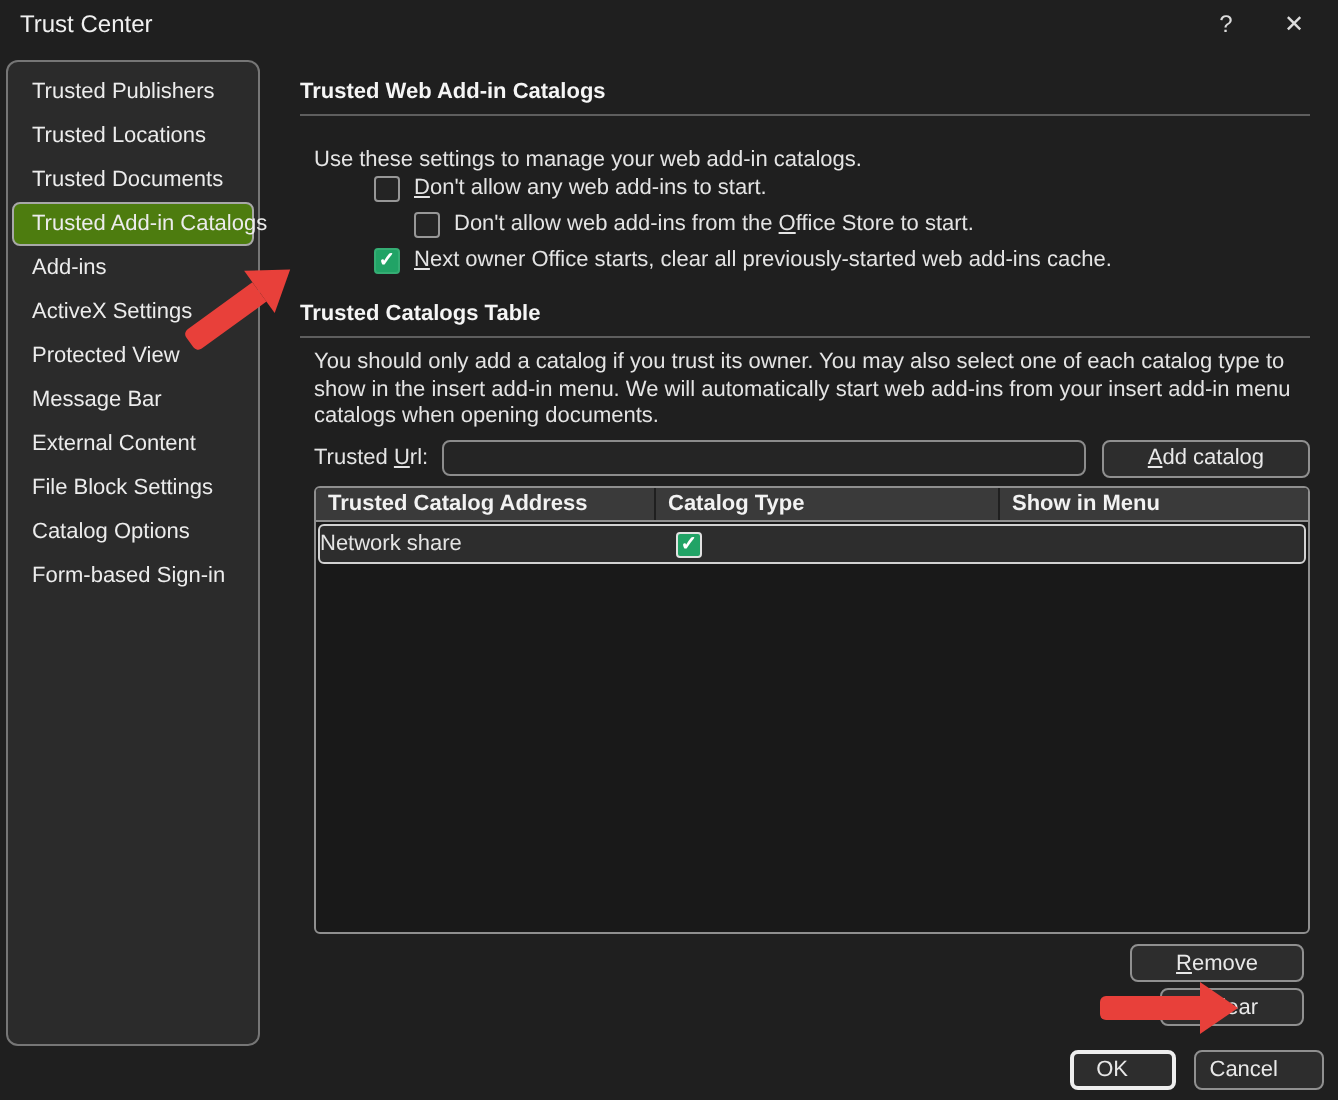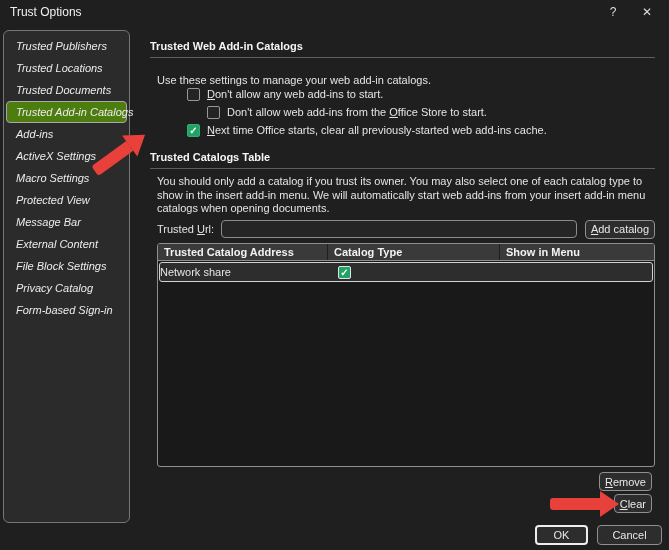--- a/index.html
+++ b/index.html
@@ -13,21 +13,21 @@
 
   
   .title { left:10px; top:5px; font-size:12px; color:#f0f0f0; }
   .titlebtn { top:3px; width:18px; height:18px; display:flex; align-items:center;
     justify-content:center; color:#dcdcdc; font-size:12px; }
 
   
   .sidebar { left:3px; top:30px; width:127px; height:493px;
     background:#2b2b2b; border:1px solid #767676; border-radius:6px; padding-top:4px; }
   .sideitem { height:22px; line-height:20px; margin:0 2px; padding:0 9px;
-    color:#ececec; border:1px solid transparent; border-radius:4px; white-space:nowrap;font-style:italic; }
+    color:#ececec; border:1px solid transparent; border-radius:4px; white-space:nowrap; }
   .sideitem.selected { background:#4d7c0f; border-color:#a8a8a8; }
 
   
   .heading { font-weight:bold; color:#f5f5f5; white-space:nowrap; }
   .rule { height:1px; background:#5e5e5e; }
 
   
   .cbrow { display:flex; align-items:center; gap:7px; height:14px; white-space:nowrap;padding-left:30px; }
   .cb { width:13px; height:13px; flex:0 0 auto; background:#242424;
     border:1px solid #979797; border-radius:2px;
@@ -37,21 +37,21 @@
   .ak { text-decoration:underline; }
 
   
   .urlrow { left:157px; top:219px; width:498px; height:20px; display:flex; align-items:center; }
   .urlrow .lbl { white-space:nowrap; margin-right:7px; }
   .input { flex:1; height:18px; background:#252525; border:1px solid #8c8c8c;
     border-radius:4px; color:#e4e4e4; font-family:inherit; font-size:11px; padding:0 5px; outline:none; }
 
   .btn { background:#2d2d2d; border:1px solid #909090; border-radius:4px;
     color:#e8e8e8; font-size:11px; display:flex; align-items:center;
-    justify-content:center; white-space:nowrap; padding:0 5px; }
+    justify-content:flex-end; white-space:nowrap; padding:0 22px; }
   .btn.default { border:2px solid #eeeeee; }
 
   
   .table { left:157px; top:243px; width:498px; height:224px;
     background:#191919; border:1px solid #8f8f8f; border-radius:3px; overflow:hidden; }
   .thead { display:flex; height:17px; background:#3a3a3a;
     border-bottom:1px solid #8f8f8f; font-weight:bold; color:#f2f2f2; }
   .th { display:flex; align-items:center; padding-left:6px; height:100%; }
   .th1 { width:170px; border-right:1px solid #1f1f1f; }
   .th2 { width:172px; border-right:1px solid #1f1f1f; }
@@ -69,41 +69,40 @@
   .arrow { position:absolute; display:flex; align-items:center; height:26px; }
   .arrow .shaft { flex:1; height:12px; background:#e8403a; border-radius:3px 0 0 3px; }
   .arrow .head { width:0; height:0; border-left:19px solid #e8403a;
     border-top:13px solid transparent; border-bottom:13px solid transparent; }
 
   .desc { line-height:13.5px; }
 </style>
 </head>
 <body>
 
-<div class="abs title">Trust Options</div>
+<div class="abs title">Trust Center</div>
 <div class="abs titlebtn" style="left:604px;">
   <span>?</span>
 </div>
 <div class="abs titlebtn" style="left:638px;">
   <span>✕</span>
 </div>
 
 <div class="abs sidebar">
   <div class="sideitem">Trusted Publishers</div>
   <div class="sideitem">Trusted Locations</div>
   <div class="sideitem">Trusted Documents</div>
   <div class="sideitem selected">Trusted Add-in Catalogs</div>
   <div class="sideitem">Add-ins</div>
   <div class="sideitem">ActiveX Settings</div>
-  <div class="sideitem">Macro Settings</div>
   <div class="sideitem">Protected View</div>
   <div class="sideitem">Message Bar</div>
   <div class="sideitem">External Content</div>
   <div class="sideitem">File Block Settings</div>
-  <div class="sideitem">Privacy Catalog</div>
+  <div class="sideitem">Catalog Options</div>
   <div class="sideitem">Form-based Sign-in</div>
 </div>
 
 <div class="abs heading" style="left:150px; top:40px;">Trusted Web Add-in Catalogs</div>
 <div class="abs rule" style="left:150px; top:57px; width:505px;"></div>
 
 <div class="abs" style="left:157px; top:74px;">Use these settings to manage your web add-in catalogs.</div>
 
 <div class="abs cbrow" style="left:157px; top:87px;">
   <span class="cb"></span>
@@ -112,21 +111,21 @@
 
 <div class="abs cbrow" style="left:177px; top:105px;">
   <span class="cb"></span>
   <span><span>Don't allow web add-ins from the </span><span class="ak">O</span><span>ffice Store to start.</span></span>
 </div>
 
 <div class="abs cbrow" style="left:157px; top:123px;">
   <span class="cb checked">
       <span>✓</span>
     </span>
-  <span><span></span><span class="ak">N</span><span>ext time Office starts, clear all previously-started web add-ins cache.</span></span>
+  <span><span></span><span class="ak">N</span><span>ext owner Office starts, clear all previously-started web add-ins cache.</span></span>
 </div>
 
 <div class="abs heading" style="left:150px; top:151px;">Trusted Catalogs Table</div>
 <div class="abs rule" style="left:150px; top:168px; width:505px;"></div>
 
 <div class="abs desc" style="left:157px; top:175px; width:502px;">You should only add a catalog if you trust its owner. You may also select one of each catalog type to show in the insert add-in menu. We will automatically start web add-ins from your insert add-in menu catalogs when opening documents.</div>
 
 <div class="abs urlrow">
   <span class="lbl"><span>Trusted </span><span class="ak">U</span><span>rl:</span></span>
   <input class="input" type="text" value="" style="">

